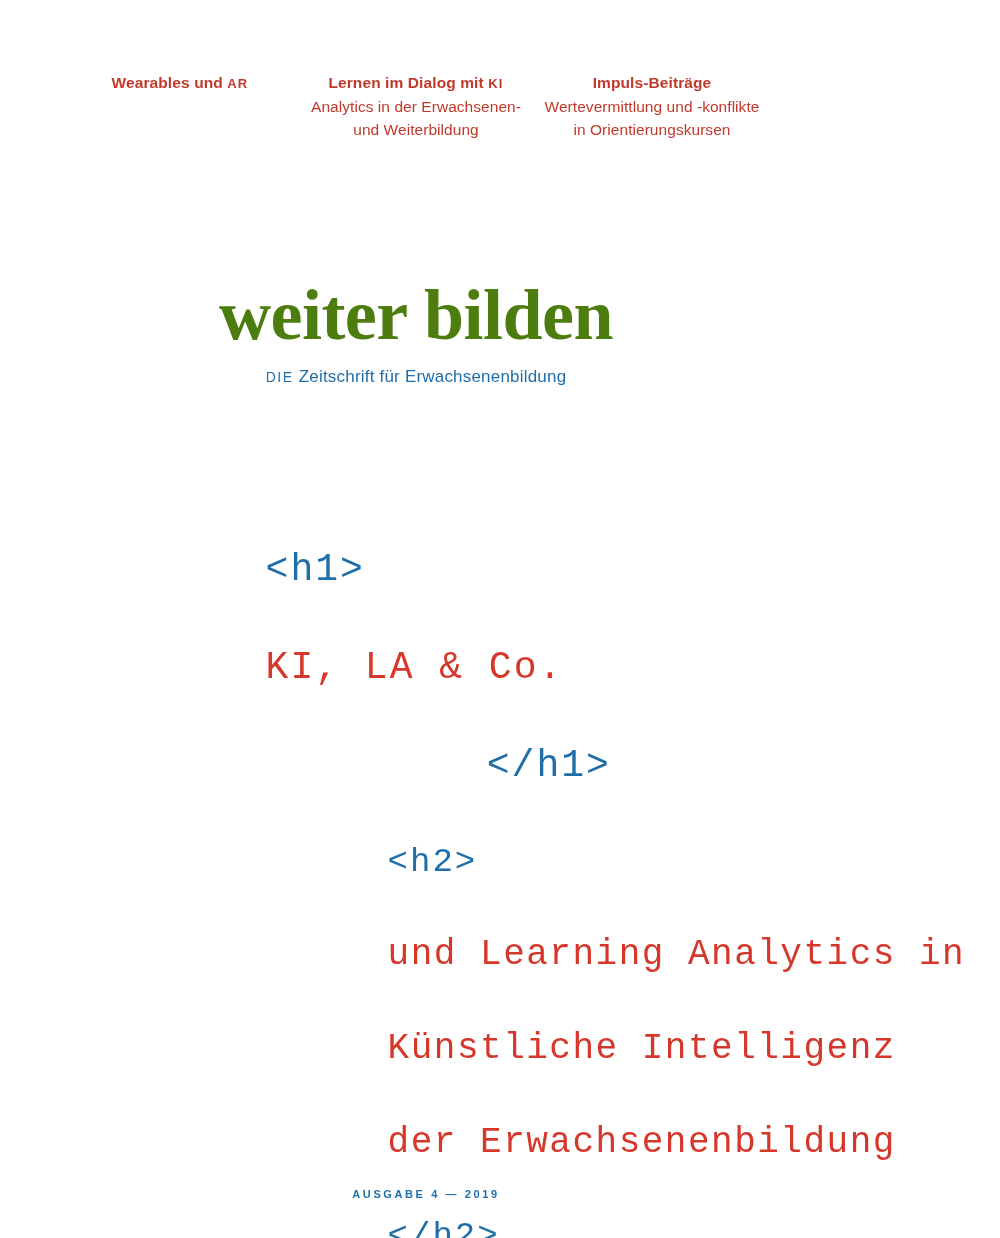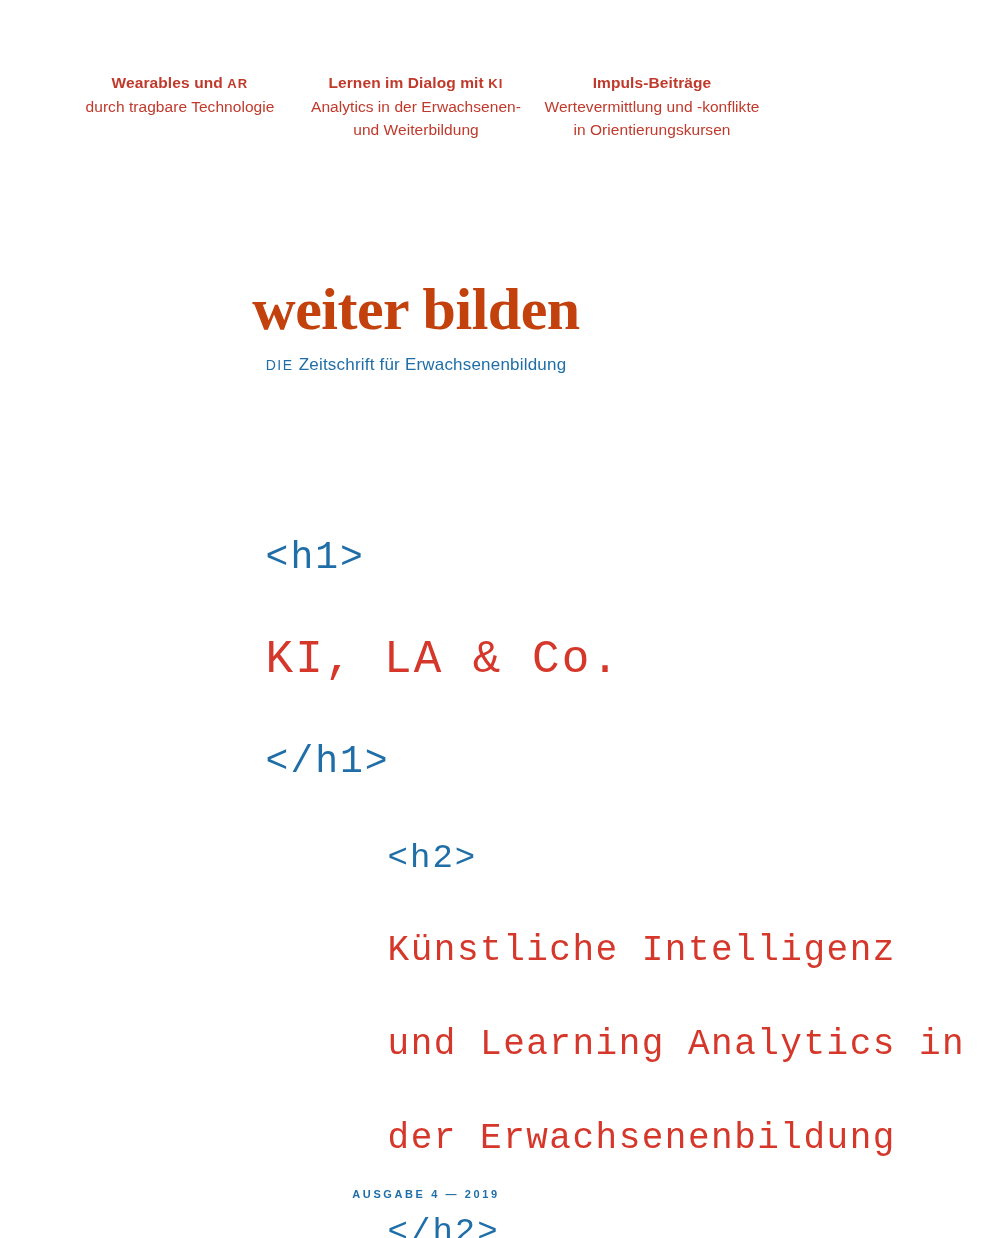--- a/index.html
+++ b/index.html
@@ -51,22 +51,22 @@
   }
 
   
   .masthead {
     margin-top: 138px;
     text-align: center;
   }
   .logo {
     font-family: "Liberation Serif", serif;
     font-weight: bold;
-    font-size: 60px;
-    color: #c2410c;
+    font-size: 72px;
+    color: #4d7c0f;
     letter-spacing: -0.5px;
     line-height: 1;
   }
   .tagline {
     margin-top: 16px;
     font-size: 17px;
     color: #1f6ea8;
     letter-spacing: 0.2px;
   }
   .tagline .sc {
@@ -85,26 +85,26 @@
     white-space: pre;
     font-family: Liberation Mono, monospace;
   }
   .tag {
     color: #1f6ea8;
     font-size: 38px;
     letter-spacing: 2px;
   }
   .h1-text {
     color: #d6372b;
-    font-size: 46px;
+    font-size: 38px;
     letter-spacing: 2px;
   }
   .row-h1-open { margin-bottom: 28px; }
   .row-h1-text { margin-bottom: 28px; }
-  .row-h1-close { margin-bottom: 28px; }
+  .row-h1-close { margin-bottom: 28px; text-align: center; }
 
   .indent { padding-left: 122px; }
   .tag-h2 {
     color: #1f6ea8;
     font-size: 34px;
     letter-spacing: 2px;
   }
   .h2-text {
     color: #d6372b;
     font-size: 36px;
@@ -131,21 +131,20 @@
 </style>
 </head>
 <body>
 
 <div class="cover">
 
   <div class="teasers">
 
     <div class="teaser">
       <div class="teaser-title"><span>Wearables und </span><span class="sc">AR</span></div>
-      <div class="teaser-sub">durch tragbare Technologie</div>
     </div>
 
     <div class="teaser">
       <div class="teaser-title"><span>Lernen im Dialog mit </span><span class="sc">KI</span></div>
       <div class="teaser-sub">Analytics in der Erwachsenen-</div>
       <div class="teaser-sub">und Weiterbildung</div>
     </div>
 
     <div class="teaser">
       <div class="teaser-title"><span>Impuls-Beiträge</span><span class="sc"></span></div>
@@ -171,28 +170,28 @@
     </div>
 
     <div class="code-line row-h1-close">
       <span class="tag">&lt;/h1&gt;</span>
     </div>
 
     <div class="code-line indent row-h2-open">
       <span class="tag-h2">&lt;h2&gt;</span>
     </div>
 
+    <div class="code-line indent row-h2-l2">
+      <span class="h2-text">und Learning Analytics in</span>
+    </div>
+
     <div class="code-line indent row-h2-l1">
       <span class="h2-text">Künstliche Intelligenz</span>
     </div>
 
-    <div class="code-line indent row-h2-l2">
-      <span class="h2-text">und Learning Analytics in</span>
-    </div>
-
     <div class="code-line indent row-h2-l3">
       <span class="h2-text">der Erwachsenenbildung</span>
     </div>
 
     <div class="code-line indent">
       <span class="tag-h2">&lt;/h2&gt;</span>
     </div>
 
   </div>
 

